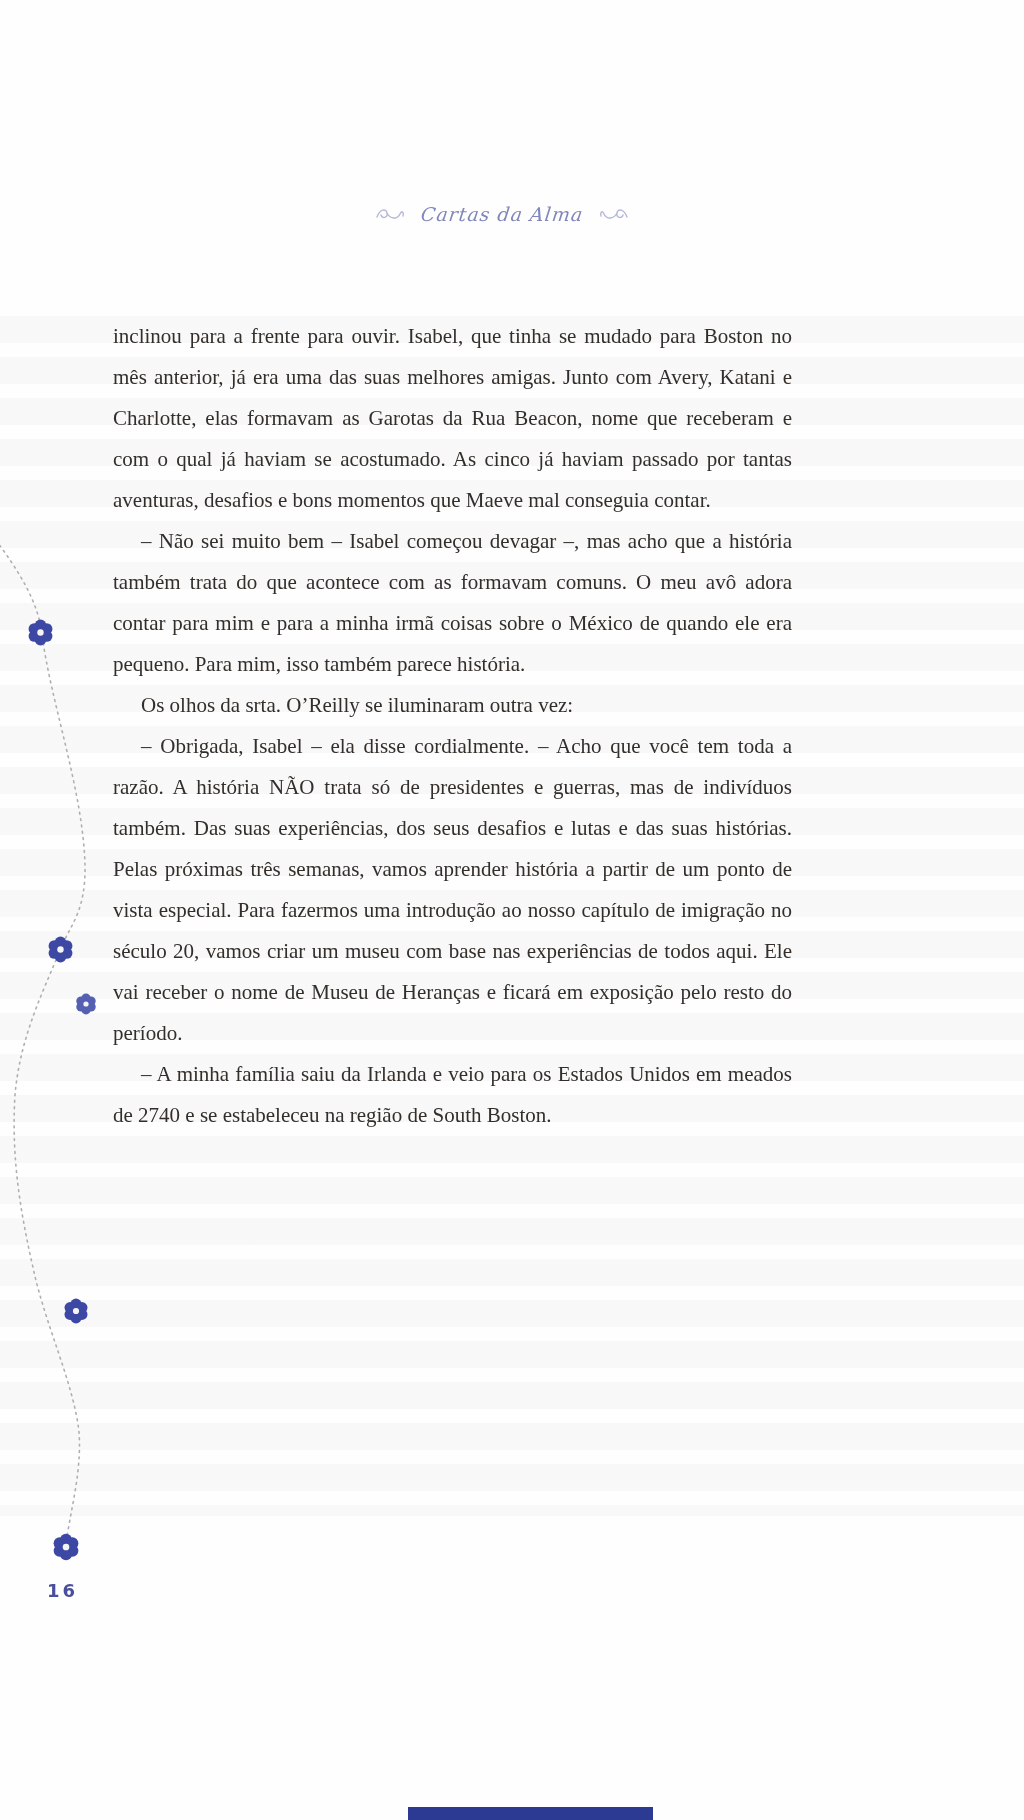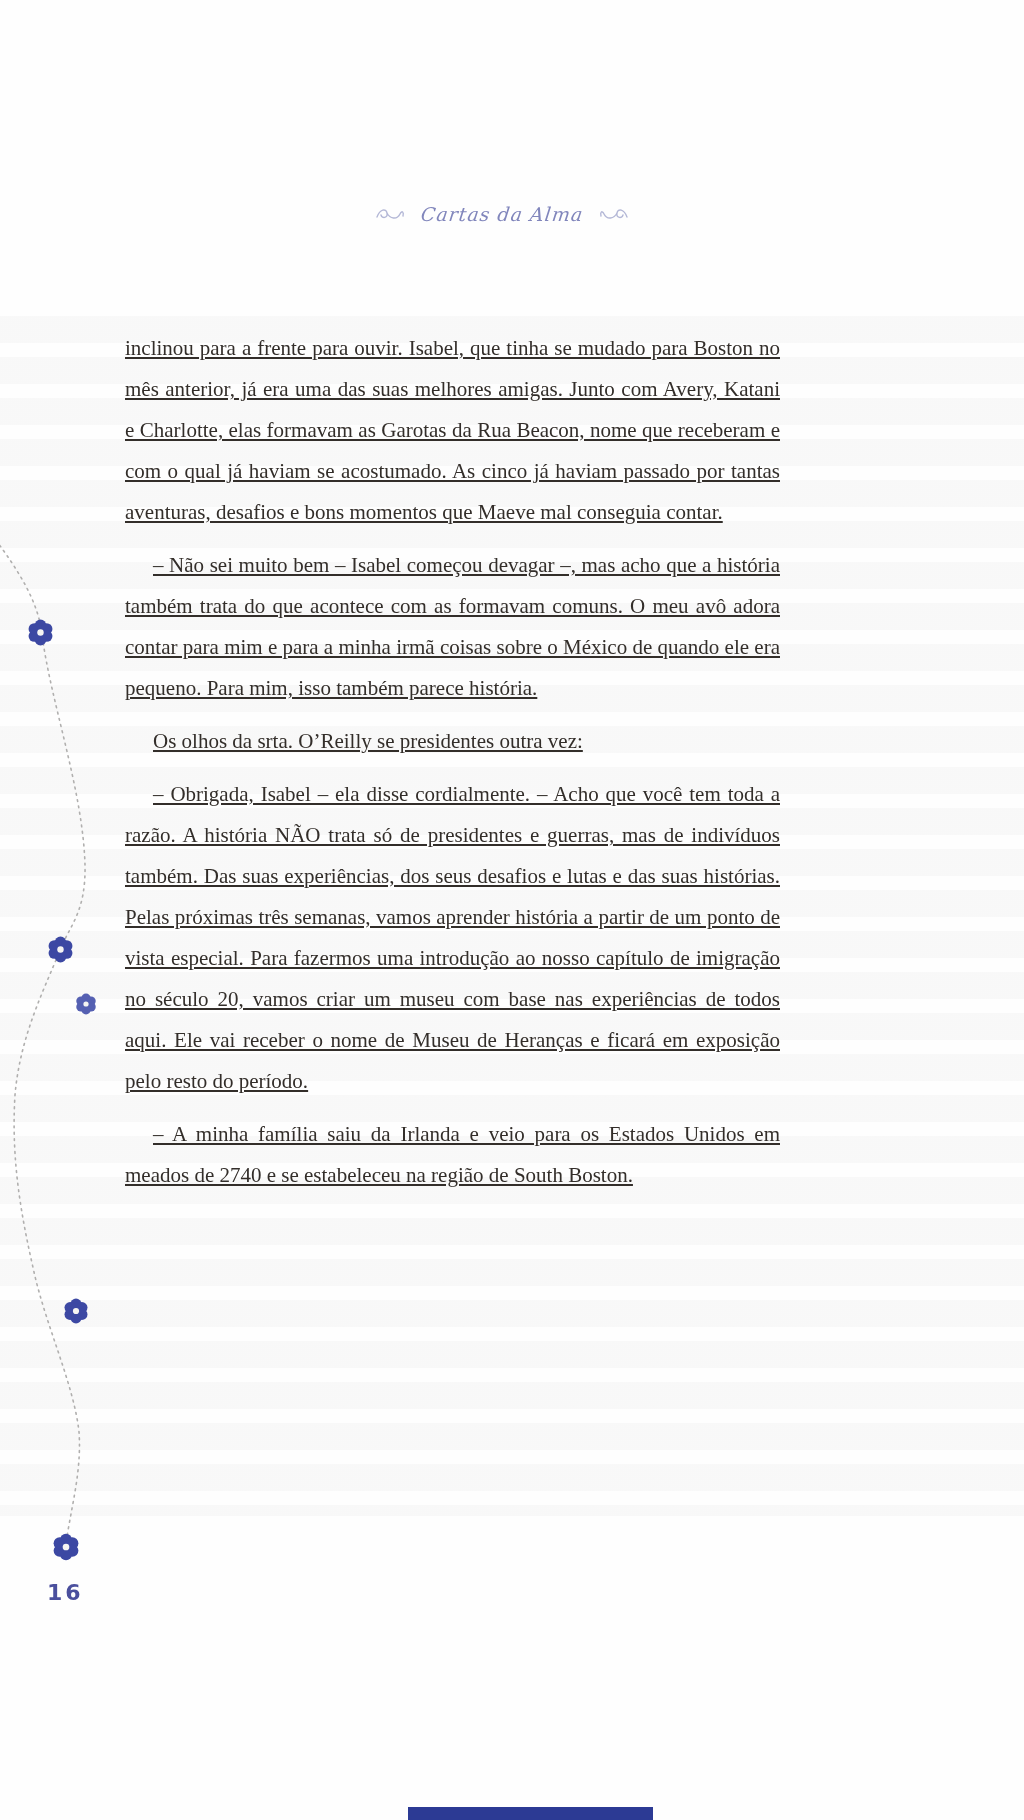--- a/index.html
+++ b/index.html
@@ -39,27 +39,27 @@
     font-family:"DejaVu Serif", serif;font-style:italic;
     font-size:19px;letter-spacing:1px;color:var(--title-color);
     transform:skewX(-7deg);
   }
   .flourish{opacity:.75;}
   main.text{
     position:absolute;left:113px;top:316px;width:679px;
     font-size:21px;line-height:41px;color:var(--body-color);
     text-align:justify;
   }
-  main.text p{margin:12px;text-decoration:underline;}
+  main.text p{margin:0;}
   main.text p.indent{text-indent:28px;}
   .flower{position:absolute;}
   .pagenum{
     position:absolute;left:47px;top:1580px;
     font-family:"DejaVu Sans", sans-serif;font-weight:bold;
-    font-size:22px;letter-spacing:3px;color:var(--pagenum-color);
+    font-size:18px;letter-spacing:3px;color:var(--pagenum-color);
   }
   .bottom-bar{
     position:absolute;left:408px;top:1807px;width:245px;height:13px;
     background:var(--bar-color);
   }
 </style>
 </head>
 <body style="--body-color: #332e2a; --title-color: #8186bc; --pagenum-color: #4a4f9d; --dotted-color: #b0afae; --bar-color: #2c3a94;">
 
 <div class="page">
@@ -131,21 +131,21 @@
     </svg>
     <span class="title">Cartas da Alma</span>
     <svg class="flourish" width="30" height="16" viewBox="0 0 30 16" aria-hidden="true" style="transform:scaleX(-1);">
       <path d="M2 11 C5 3, 11 2, 12 7 C13 12, 7 13, 6 9 M12 7 C15 13, 22 14, 25 8 C27 4, 29 6, 28 10" fill="none" stroke="#9ba0c9" stroke-width="1.4" stroke-linecap="round"></path>
     </svg>
   </header>
 
   <main class="text">
       <p>inclinou para a frente para ouvir. Isabel, que tinha se mudado para Boston no mês anterior, já era uma das suas melhores amigas. Junto com Avery, Katani e Charlotte, elas formavam as Garotas da Rua Beacon, nome que receberam e com o qual já haviam se acostumado. As cinco já haviam passado por tantas aventuras, desafios e bons momentos que Maeve mal conseguia contar.</p>
       <p class="indent">– Não sei muito bem – Isabel começou devagar –, mas acho que a história também trata do que acontece com as formavam comuns. O meu avô adora contar para mim e para a minha irmã coisas sobre o México de quando ele era pequeno. Para mim, isso também parece história.</p>
-      <p class="indent">Os olhos da srta. O’Reilly se presidentes outra vez:</p>
+      <p class="indent">Os olhos da srta. O’Reilly se iluminaram outra vez:</p>
       <p class="indent">– Obrigada, Isabel – ela disse cordialmente. – Acho que você tem toda a razão. A história NÃO trata só de presidentes e guerras, mas de indivíduos também. Das suas experiências, dos seus desafios e lutas e das suas histórias. Pelas próximas três semanas, vamos aprender história a partir de um ponto de vista especial. Para fazermos uma introdução ao nosso capítulo de imigração no século 20, vamos criar um museu com base nas experiências de todos aqui. Ele vai receber o nome de Museu de Heranças e ficará em exposição pelo resto do período.</p>
       <p class="indent">– A minha família saiu da Irlanda e veio para os Estados Unidos em meados de 2740 e se estabeleceu na região de South Boston.</p>
     </main>
 
   <div class="pagenum">16</div>
 
   <div class="bottom-bar"></div>
 
 </div>
 

